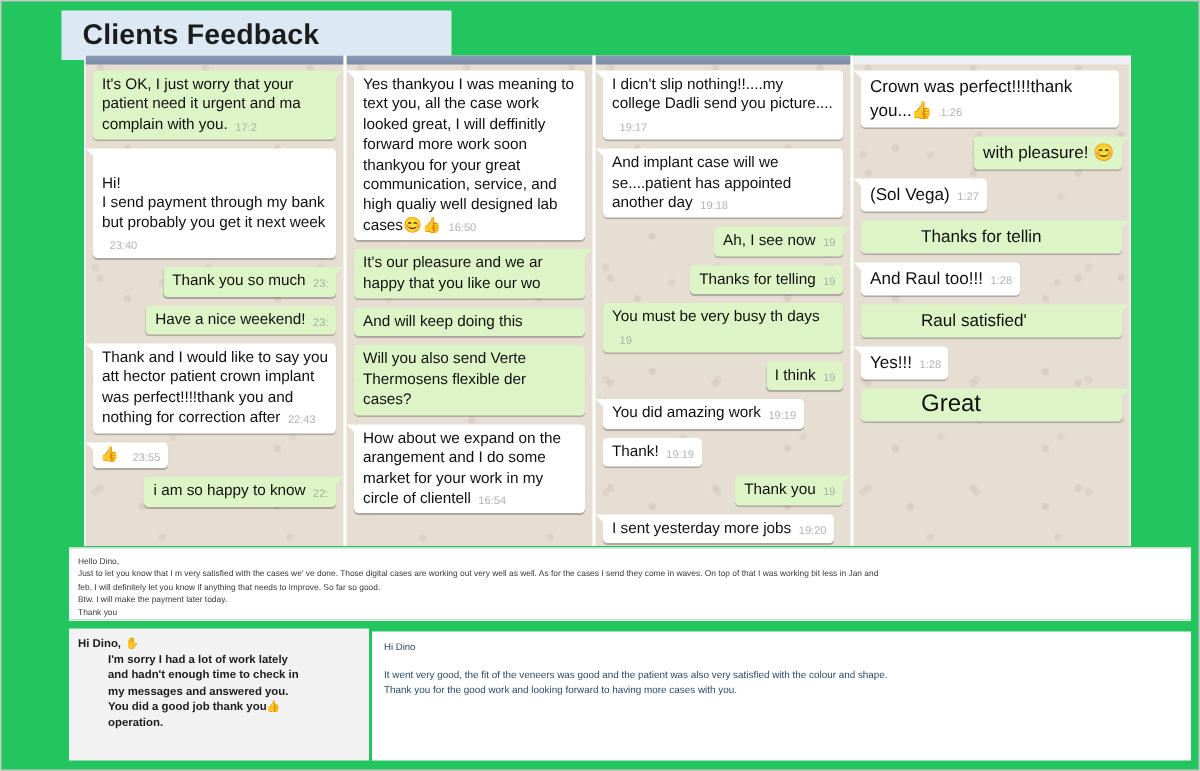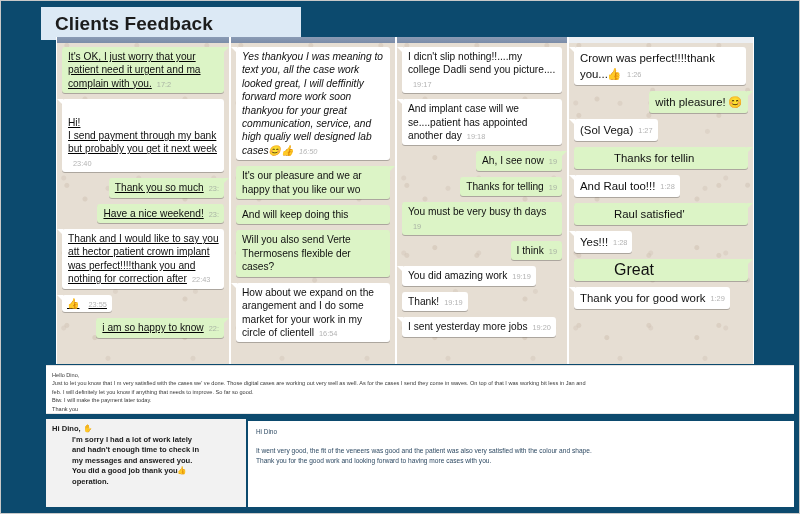--- a/index.html
+++ b/index.html
@@ -5,21 +5,21 @@
   * { box-sizing: border-box; margin: 0; padding: 0; }
   html, body {
     width: 800px; height: 514px;
     background: #ffffff;
     font-family: "Liberation Sans", sans-serif;
     overflow: hidden;
   }
   .page {
     position: relative;
     width: 800px; height: 514px;
-    background: #0c4a6e;
+    background: #22c55e;
     border: 1px solid #c9c9c9;
   }
 
   
   .title-wrap {
     position: absolute;
     left: 40px; top: 6px;
     width: 260px; height: 33px;
     background: #dce9f5;
     display: flex; align-items: center;
@@ -51,21 +51,21 @@
       radial-gradient(circle at 28% 62%, rgba(206,192,178,.5) 0 2px, transparent 3px),
       radial-gradient(circle at 60% 78%, rgba(210,196,182,.45) 0 2px, transparent 3px),
       radial-gradient(circle at 88% 56%, rgba(204,190,176,.45) 0 2px, transparent 3px),
       radial-gradient(circle at 9% 88%, rgba(208,194,180,.4) 0 2px, transparent 3px),
       #e6ded3;
     background-size: 70px 70px, 90px 90px, 80px 80px, 100px 100px, 85px 85px, 95px 95px, 75px 75px, auto;
     border-left: 1px solid #ffffff;
     border-right: 1px solid #ffffff;
     padding: 0 5px;
   }
-  .col-1 { width: 174px; text-decoration: underline; }
+  .col-1 { width: 174px; }
   .col-2 { width: 166px; }
   .col-3 { width: 172px; }
   .col-4 { width: 186px; }
 
   .col-head {
     height: 6px;
     background: linear-gradient(to bottom, #8a9bb5, #7b8ca8);
     margin: 0 -5px 4px -5px;
   }
   .col-head.plain { background: #eceff3; }
@@ -246,21 +246,21 @@
         <div class="bubble out">
           <span class="btext">i am so happy to know</span><span class="time">22:</span>
         </div>
       </div>
     </div>
 
     <div class="col col-2">
       <div class="col-head"></div>
 
       <div class="row left">
-        <div class="bubble in" style="width:156px;font-style:italic;">
+        <div class="bubble in" style="width:156px;">
           <span class="btext">Yes thankyou I was meaning to text you, all the case work looked great, I will deffinitly forward more work soon thankyou for your great communication, service,  and high qualiy well designed lab cases😊👍</span><span class="time">16:50</span>
         </div>
       </div>
 
       <div class="row right">
         <div class="bubble out clip2">
           <span class="btext">It's our pleasure and we ar happy that you like our wo</span>
         </div>
       </div>
 
@@ -327,20 +327,25 @@
           <span class="btext">You did amazing work</span><span class="time">19:19</span>
         </div>
       </div>
 
       <div class="row left">
         <div class="bubble in notail">
           <span class="btext">Thank!</span><span class="time">19:19</span>
         </div>
       </div>
 
+      <div class="row right">
+        <div class="bubble out">
+          <span class="btext">Thank you</span><span class="time">19</span>
+        </div>
+      </div>
 
       <div class="row left">
         <div class="bubble in">
           <span class="btext">I sent yesterday more jobs</span><span class="time">19:20</span>
         </div>
       </div>
 
     </div>
 
     <div class="col col-4">
@@ -387,25 +392,20 @@
           <span class="btext">Yes!!!</span><span class="time">1:28</span>
         </div>
       </div>
 
       <div class="row right">
         <div class="bubble out clip4" style="font-size:16px;line-height:16px;">
           <span class="btext">Great</span>
         </div>
       </div>
 
-      <div class="row left">
-        <div class="bubble in" style="font-size:11.4px;line-height:16px;">
-          <span class="btext">Thank you for good work</span><span class="time">1:29</span>
-        </div>
-      </div>
     </div>
 
   </div>
 
   <div class="email-panel">
     <p>Hello Dino,</p>
     <p>Just to let you know that I  m very satisfied with the cases we'  ve done. Those digital cases are working out very well as well. As for the cases I send they come in waves. On top of that I was working bit less in Jan and</p>
     <p>feb. I will definitely let you know if anything that needs to improve. So far so good.</p>
     <p>Btw. I will make the payment later today.</p>
     <p>Thank you</p>

